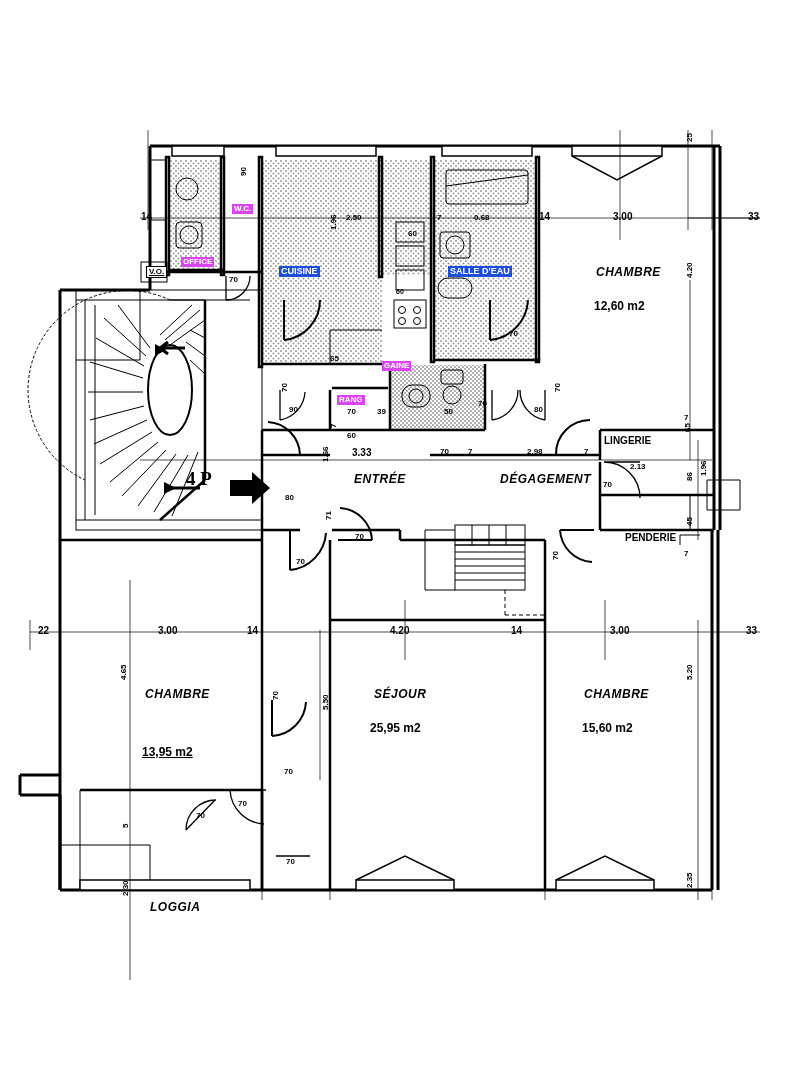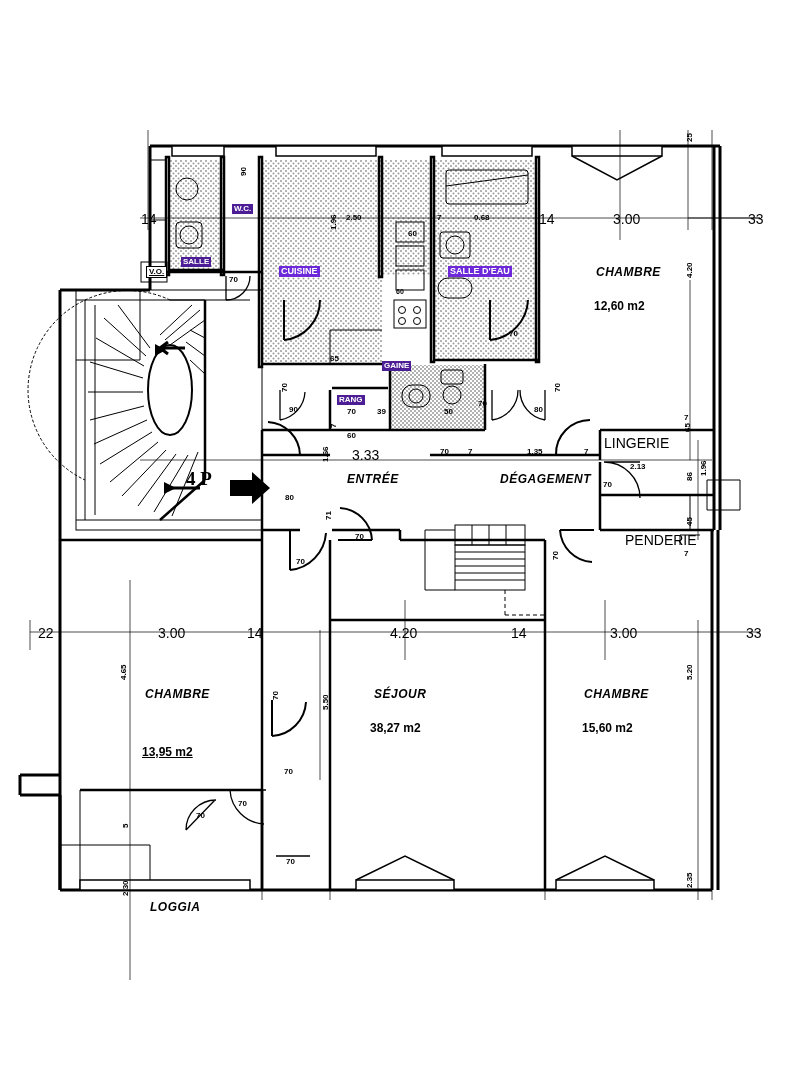--- a/index.html
+++ b/index.html
@@ -31,47 +31,47 @@
     font-size: 12px;
     font-weight: bold;
     letter-spacing: 0.5px;
     font-style: italic;
   }
   .roomarea {
     font-size: 12px;
     font-weight: bold;
   }
   .dim {
-    font-size: 14px;
-    font-weight: normal;
+    font-size: 10px;
+    font-weight: bold;
   }
   .dimsm {
     font-size: 8px;
     font-weight: bold;
   }
   .dimxs {
     font-size: 7px;
     font-weight: bold;
   }
   .vert {
     transform-origin: left top;
     transform: rotate(-90deg);
   }
   .invlabel {
     font-size: 9px;
     font-weight: bold;
     color: #ffffff;
-    background: #6d28d9;
+    background: #1d4ed8;
     padding: 1px 2px;
   }
   .invlabel2 {
     font-size: 8px;
     font-weight: bold;
     color: #ffffff;
-    background: #4c1d95;
+    background: #d946ef;
     padding: 1px 2px;
   }
   .boxlabel {
     font-size: 8px;
     font-weight: bold;
     color: #000;
     background: #fff;
     border: 1px solid #000;
     padding: 1px 2px;
   }
@@ -343,31 +343,31 @@
 <div class="lbl roomname" style="left:596px; top:266px;">CHAMBRE</div>
 <div class="lbl roomarea" style="left:594px; top:300px;">12,60 m2</div>
 
 <div class="lbl roomname" style="left:145px; top:688px;">CHAMBRE</div>
 <div class="lbl roomarea" style="left:142px; top:746px;text-decoration:underline;">13,95 m2</div>
 
 <div class="lbl roomname" style="left:584px; top:688px;">CHAMBRE</div>
 <div class="lbl roomarea" style="left:582px; top:722px;">15,60 m2</div>
 
 <div class="lbl roomname" style="left:374px; top:688px;">SÉJOUR</div>
-<div class="lbl roomarea" style="left:370px; top:722px;">38,27 m2</div>
-
-<div class="lbl roomname" style="left:341px; top:473px;padding-left:6px;">ENTRÉE</div>
+<div class="lbl roomarea" style="left:370px; top:722px;">25,95 m2</div>
+
+<div class="lbl roomname" style="left:348px; top:473px;padding-left:6px;">ENTRÉE</div>
 <div class="lbl roomname" style="left:500px; top:473px;">DÉGAGEMENT</div>
 <div class="lbl roomname" style="left:150px; top:901px;">LOGGIA</div>
 
 <div class="lbl invlabel" style="left:279px; top:266px;">CUISINE</div>
 <div class="lbl invlabel" style="left:448px; top:266px;">SALLE D'EAU</div>
 <div class="lbl invlabel2" style="left:382px; top:361px;">GAINE</div>
 <div class="lbl invlabel2" style="left:337px; top:395px;">RANG</div>
-<div class="lbl invlabel2" style="left:181px; top:257px;">SALLE</div>
+<div class="lbl invlabel2" style="left:181px; top:257px;">OFFICE</div>
 <div class="lbl invlabel2" style="left:232px; top:204px;">W.C.</div>
 <div class="lbl boxlabel" style="left:146px; top:266px;text-decoration:underline;">V.O.</div>
 
 <div class="lbl dim" style="left:604px; top:436px;">LINGERIE</div>
 <div class="lbl dim" style="left:604px; top:533px;margin-left:21px;">PENDERIE</div>
 
 <div class="pmark" style="left:186px; top:468px;">4 P</div>
 
 <div class="lbl dimsm vert" style="left:686px; top:142px;">25</div>
 <div class="lbl dim" style="left:141px; top:212px;">14</div>
@@ -399,21 +399,21 @@
 <div class="lbl dimsm" style="left:285px; top:494px;">80</div>
 <div class="lbl dimsm vert" style="left:325px; top:520px;">71</div>
 <div class="lbl dimsm" style="left:355px; top:533px;">70</div>
 <div class="lbl dimsm" style="left:296px; top:558px;">70</div>
 <div class="lbl dimsm vert" style="left:552px; top:560px;">70</div>
 
 <div class="lbl dim" style="left:352px; top:448px;">3.33</div>
 <div class="lbl dimsm vert" style="left:322px; top:462px;">1.66</div>
 <div class="lbl dimsm" style="left:440px; top:448px;">70</div>
 <div class="lbl dimsm" style="left:468px; top:448px;">7</div>
-<div class="lbl dimsm" style="left:527px; top:448px;">1.35</div>
+<div class="lbl dimsm" style="left:527px; top:448px;">2.98</div>
 <div class="lbl dimsm" style="left:584px; top:448px;">7</div>
 
 <div class="lbl dimsm vert" style="left:686px; top:278px;">4.20</div>
 <div class="lbl dimsm" style="left:684px; top:414px;">7</div>
 <div class="lbl dimsm vert" style="left:684px; top:432px;">65</div>
 <div class="lbl dimsm" style="left:630px; top:463px;">2.13</div>
 <div class="lbl dimsm" style="left:603px; top:481px;">70</div>
 <div class="lbl dimsm vert" style="left:686px; top:481px;">86</div>
 <div class="lbl dimsm vert" style="left:700px; top:476px;">1.96</div>
 <div class="lbl dimsm vert" style="left:686px; top:526px;">45</div>

